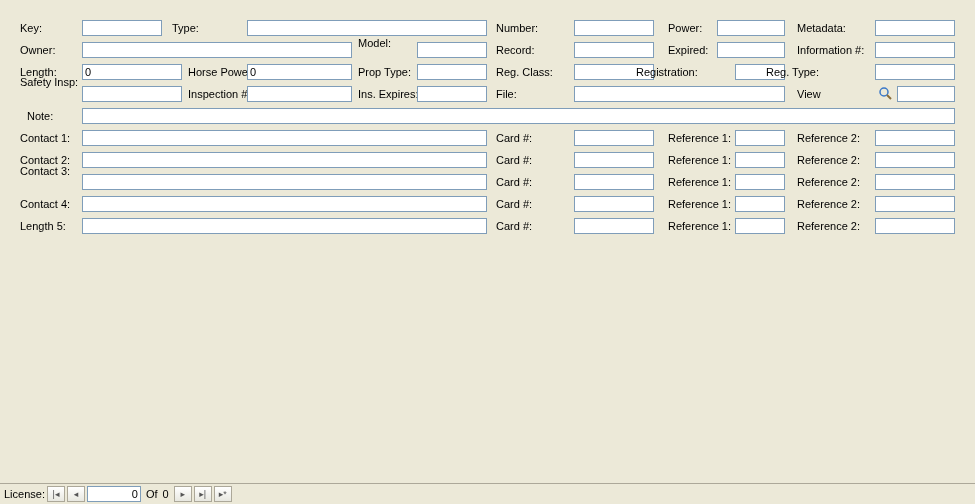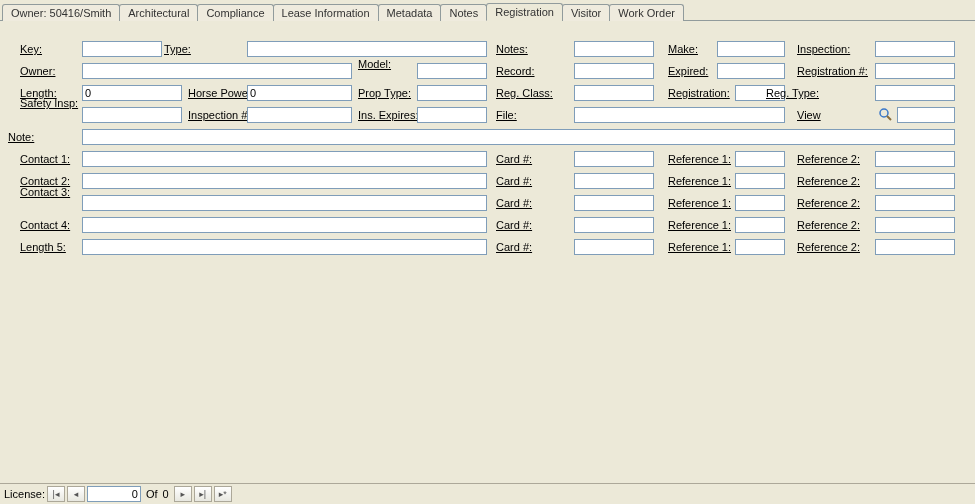--- a/index.html
+++ b/index.html
@@ -50,21 +50,20 @@
   }
   .content {
     position: relative;
     width: 100%;
     height: calc(100% - 20px - 20px);
     box-sizing: border-box;
   }
   .lbl {
     position: absolute;
     white-space: nowrap;
-    text-decoration: underline;
   }
   .inp {
     position: absolute;
     background: #fff;
     border: 1px solid #7f9db9;
     height: 16px;
     box-sizing: border-box;
     font-family: Tahoma, Arial, sans-serif;
     font-size: 11px;
     padding: 0 2px;
@@ -114,65 +113,54 @@
     font-size: 11px;
     box-sizing: border-box;
     padding-right: 2px;
   }
 </style>
 </head>
 <body>
 
 <div class="window">
 
-  <div class="tabbar">
-    <div class="tab">Owner:  50416/Smith</div>
-    <div class="tab">Architectural</div>
-    <div class="tab">Compliance</div>
-    <div class="tab">Lease Information</div>
-    <div class="tab">Metadata</div>
-    <div class="tab">Notes</div>
-    <div class="tab active">Registration</div>
-    <div class="tab">Visitor</div>
-    <div class="tab">Work Order</div>
-  </div>
 
   <div class="content">
 
     <span class="lbl" style="left:20px;top:22px">Key:</span>
     <input class="inp" style="left: 82px; top: 20px; width: 80px;" value="">
-    <span class="lbl" style="left:164px;top:22px">Type:</span>
+    <span class="lbl" style="left:172px;top:22px">Type:</span>
     <input class="inp" style="left: 247px; top: 20px; width: 240px;" value="">
-    <span class="lbl" style="left:496px;top:22px">Notes:</span>
+    <span class="lbl" style="left:496px;top:22px">Number:</span>
     <input class="inp" style="left: 574px; top: 20px; width: 80px;" value="">
-    <span class="lbl" style="left:668px;top:22px">Make:</span>
+    <span class="lbl" style="left:668px;top:22px">Power:</span>
     <input class="inp" style="left: 717px; top: 20px; width: 68px;" value="">
-    <span class="lbl" style="left:797px;top:22px">Inspection:</span>
+    <span class="lbl" style="left:797px;top:22px">Metadata:</span>
     <input class="inp" style="left: 875px; top: 20px; width: 80px;" value="">
 
     <span class="lbl" style="left:20px;top:44px">Owner:</span>
     <input class="inp" style="left: 82px; top: 42px; width: 270px;" value="">
     <span class="lbl" style="left:358px;top:37px">Model:</span>
     <input class="inp" style="left: 417px; top: 42px; width: 70px;" value="">
     <span class="lbl" style="left:496px;top:44px">Record:</span>
     <input class="inp" style="left: 574px; top: 42px; width: 80px;" value="">
     <span class="lbl" style="left:668px;top:44px">Expired:</span>
     <input class="inp" style="left: 717px; top: 42px; width: 68px;" value="">
-    <span class="lbl" style="left:797px;top:44px">Registration #:</span>
+    <span class="lbl" style="left:797px;top:44px">Information #:</span>
     <input class="inp" style="left: 875px; top: 42px; width: 80px;" value="">
 
     <span class="lbl" style="left:20px;top:66px">Length:</span>
     <input class="inp" style="left: 82px; top: 64px; width: 100px;" value="0">
     <span class="lbl" style="left:188px;top:66px">Horse Power:</span>
     <input class="inp" style="left: 247px; top: 64px; width: 105px;" value="0">
     <span class="lbl" style="left:358px;top:66px">Prop Type:</span>
     <input class="inp" style="left: 417px; top: 64px; width: 70px;" value="">
     <span class="lbl" style="left:496px;top:66px">Reg. Class:</span>
     <input class="inp" style="left: 574px; top: 64px; width: 80px;" value="">
-    <span class="lbl" style="left:668px;top:66px">Registration:</span>
+    <span class="lbl" style="left:636px;top:66px">Registration:</span>
     <input class="inp" style="left: 735px; top: 64px; width: 50px;" value="">
     <span class="lbl" style="left:766px;top:66px">Reg. Type:</span>
     <input class="inp" style="left: 875px; top: 64px; width: 80px;" value="">
 
     <span class="lbl" style="left:20px;top:76px">Safety Insp:</span>
     <input class="inp" style="left: 82px; top: 86px; width: 100px;" value="">
     <span class="lbl" style="left:188px;top:88px">Inspection #:</span>
     <input class="inp" style="left: 247px; top: 86px; width: 105px;" value="">
     <span class="lbl" style="left:358px;top:88px">Ins. Expires:</span>
     <input class="inp" style="left: 417px; top: 86px; width: 70px;" value="">
@@ -180,21 +168,21 @@
     <input class="inp" style="left: 574px; top: 86px; width: 211px;" value="">
     <span class="lbl" style="left:797px;top:88px">View</span>
     <div class="magnifier" style="left:877px;top:85px">
       <svg width="14" height="14" viewBox="0 0 14 14">
           <circle cx="6" cy="6" r="4" fill="none" stroke="#3a78c9" stroke-width="1.5"></circle>
           <line x1="9" y1="9" x2="13" y2="13" stroke="#8a6d3b" stroke-width="2"></line>
         </svg>
     </div>
     <input class="inp" style="left: 897px; top: 86px; width: 58px;">
 
-    <span class="lbl" style="left:8px;top:110px">Note:</span>
+    <span class="lbl" style="left:27px;top:110px">Note:</span>
     <input class="inp" style="left: 82px; top: 108px; width: 873px;" value="">
 
     <span class="lbl" style="left:20px;top:132px">Contact 1:</span>
     <input class="inp" style="left: 82px; top: 130px; width: 405px;" value="">
     <span class="lbl" style="left:496px;top:132px">Card #:</span>
     <input class="inp" style="left: 574px; top: 130px; width: 80px;" value="">
     <span class="lbl" style="left:668px;top:132px">Reference 1:</span>
     <input class="inp" style="left: 735px; top: 130px; width: 50px;" value="">
     <span class="lbl" style="left:797px;top:132px">Reference 2:</span>
     <input class="inp" style="left: 875px; top: 130px; width: 80px;" value="">

